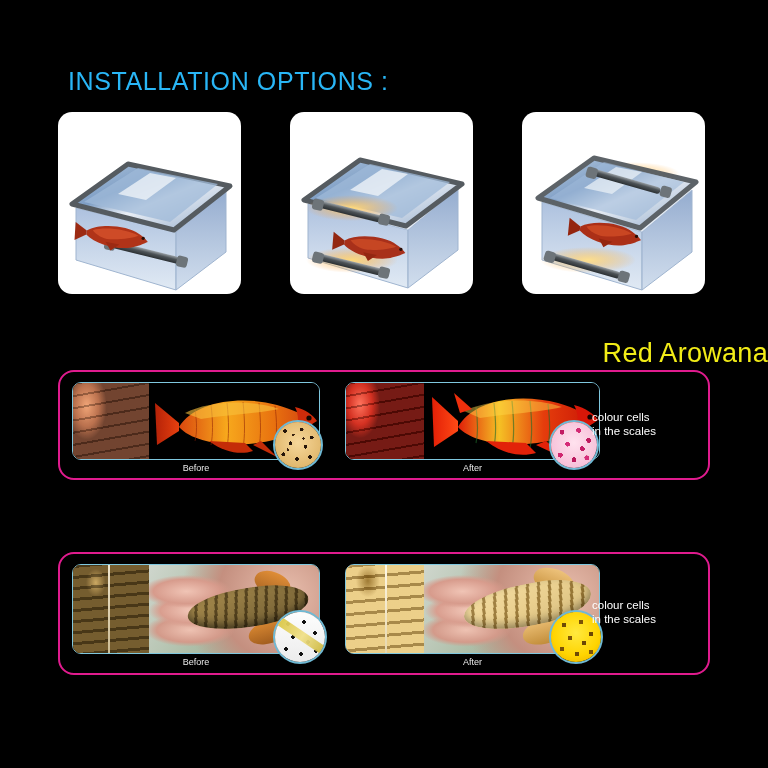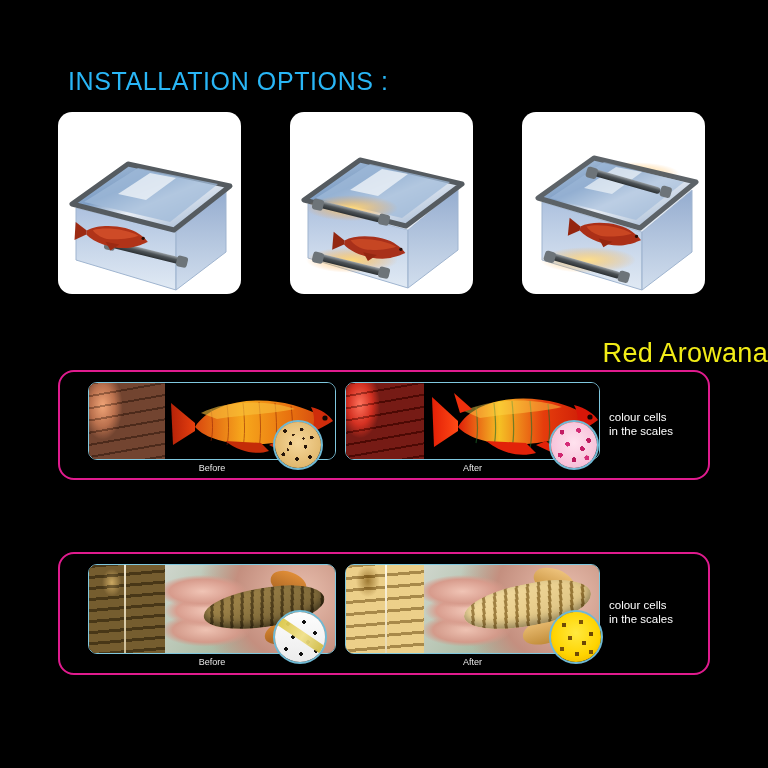--- a/index.html
+++ b/index.html
@@ -39,21 +39,21 @@
     border:2px solid #e01b8e;border-radius:16px;
     background:#000;box-sizing:border-box;
   }
   .panel.red{top:370px;height:110px;}
   .panel.gold{top:552px;height:123px;}
 
   
   .photo-group{position:absolute;top:10px;}
   .panel.red .photo-group{height:78px;}
   .panel.gold .photo-group{height:90px;}
-  .pg-before{left:12px;margin-left:16px;}
+  .pg-before{left:12px;}
   .pg-after{left:285px;}
   .panel.red .pg-before{width:248px;}
   .panel.red .pg-after{width:255px;}
   .panel.gold .pg-before{width:248px;}
   .panel.gold .pg-after{width:255px;}
 
   .photo{
     position:relative;width:100%;height:100%;
     border:1px solid #7fc7de;border-radius:9px;overflow:hidden;
     box-sizing:border-box;background:#000;
@@ -77,21 +77,21 @@
   }
   .panel.red .cell-circle{width:46px;height:46px;top:48px;}
   .panel.gold .cell-circle{width:50px;height:50px;top:56px;}
   .panel.red .cc-before{left:213px;}
   .panel.red .cc-after{left:489px;}
   .panel.gold .cc-before{left:213px;}
   .panel.gold .cc-after{left:489px;}
 
   .caption{
     position:absolute;color:#fff;font-size:11.5px;line-height:14px;
-    left:549px;font-family:"Liberation Sans",sans-serif;
+    left:532px;font-family:"Liberation Sans",sans-serif;
   }
   .panel.red .caption{top:38px;}
   .panel.gold .caption{top:44px;}
 
   
   .tex-red-scale-before{
     width:100%;height:100%;
     background:
       repeating-linear-gradient(170deg, rgba(0,0,0,.28) 0 2px, rgba(255,255,255,.05) 2px 12px),
       radial-gradient(ellipse 20px 34px at 18% 30%, #f0a070 0%, #b76a45 60%, #6a3a25 100%),

